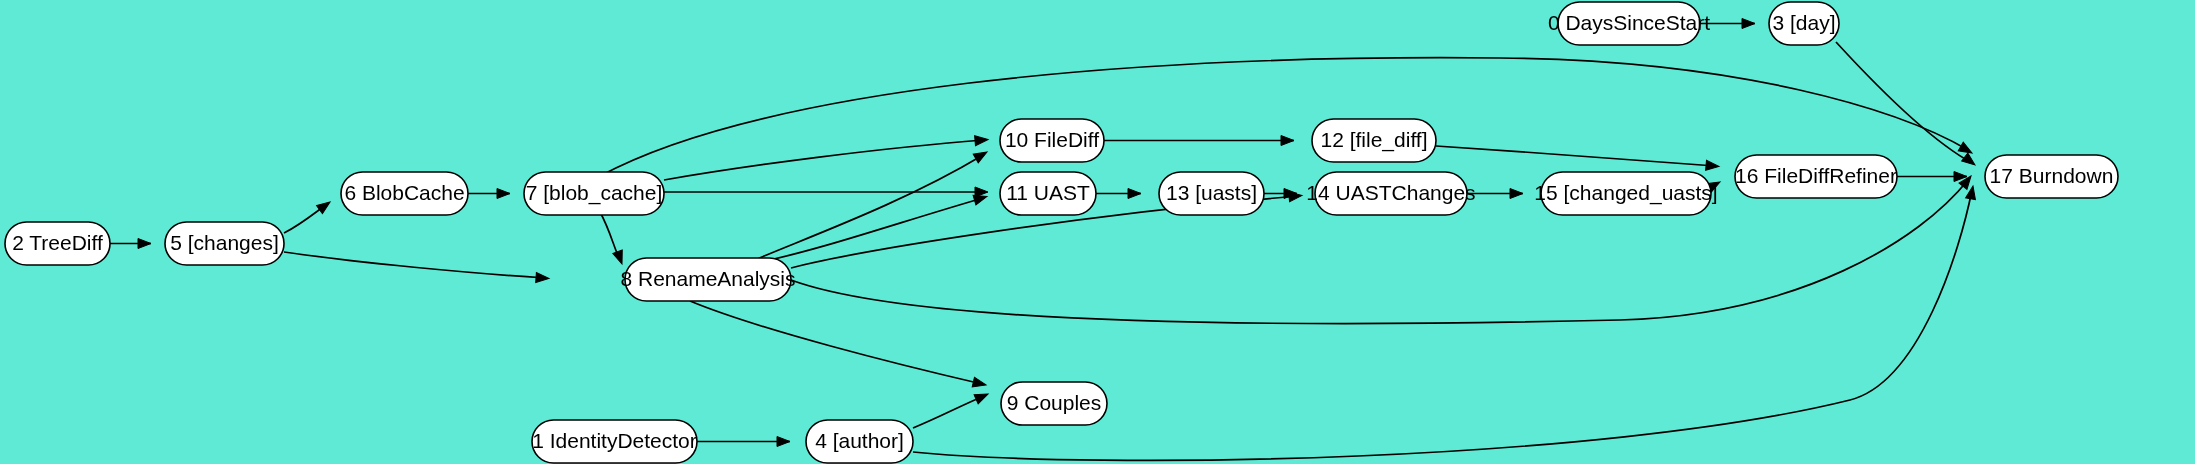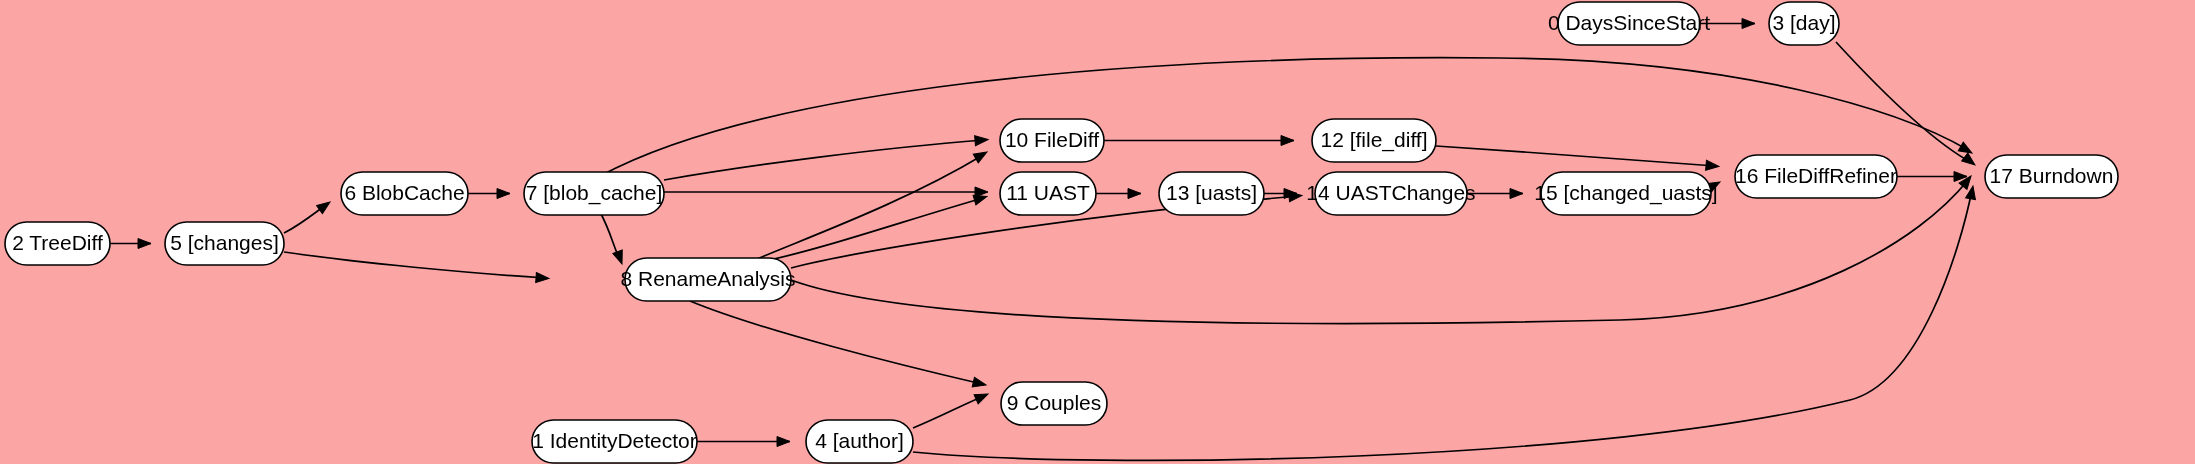--- a/index.html
+++ b/index.html
@@ -4,21 +4,21 @@
 <style>
   html, body {
     margin: 0;
     padding: 0;
     background: #ffffff;
   }
   #canvas {
     position: relative;
     width: 2195px;
     height: 464px;
-    background: #fca5a5;
+    background: #5eead4;
     overflow: hidden;
     font-family: "Liberation Sans", sans-serif;
   }
   svg#graph {
     position: absolute;
     left: 0;
     top: 0;
     width: 2195px;
     height: 464px;
     display: block;

